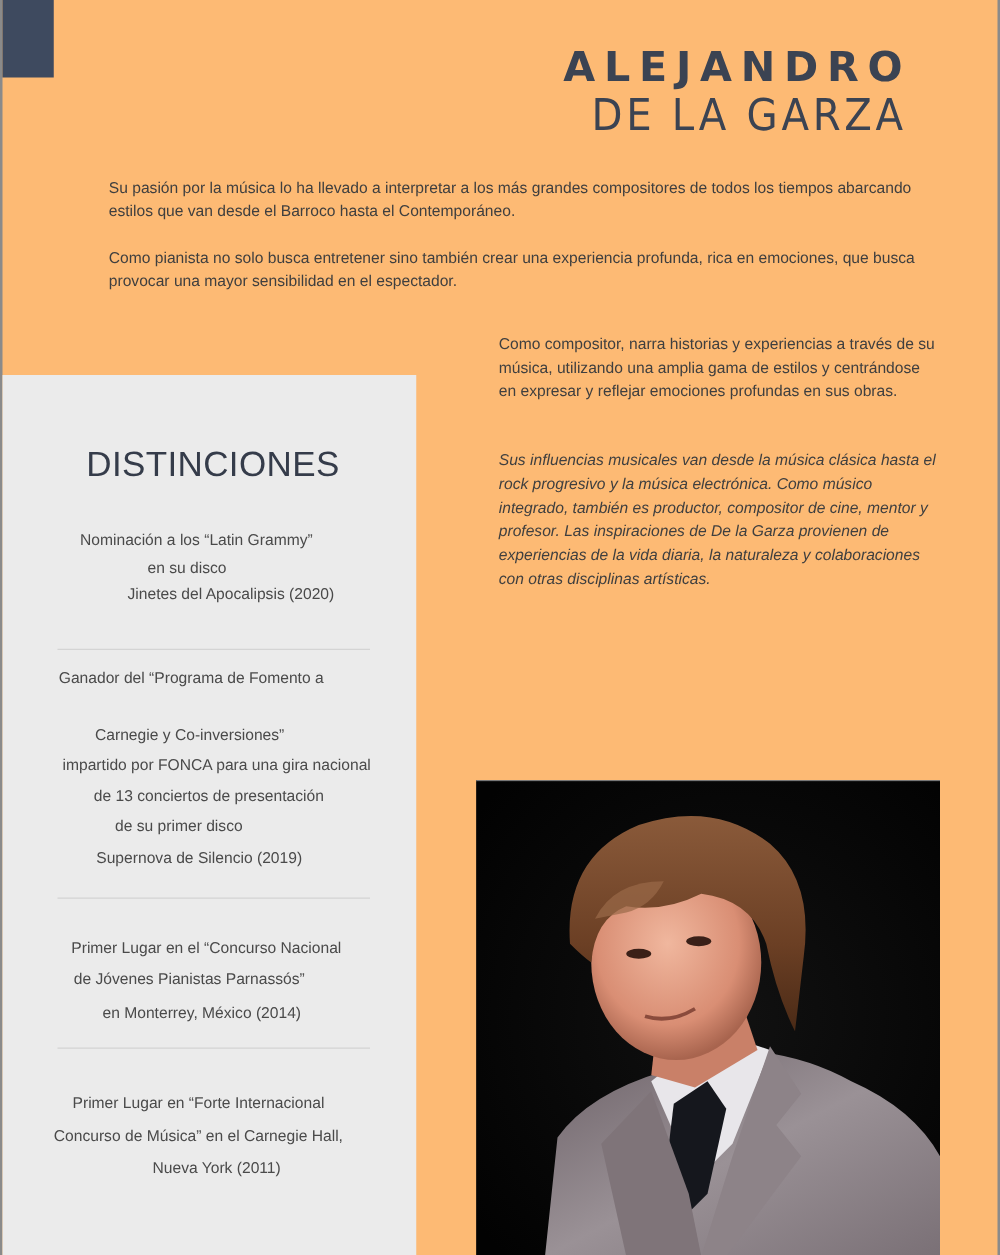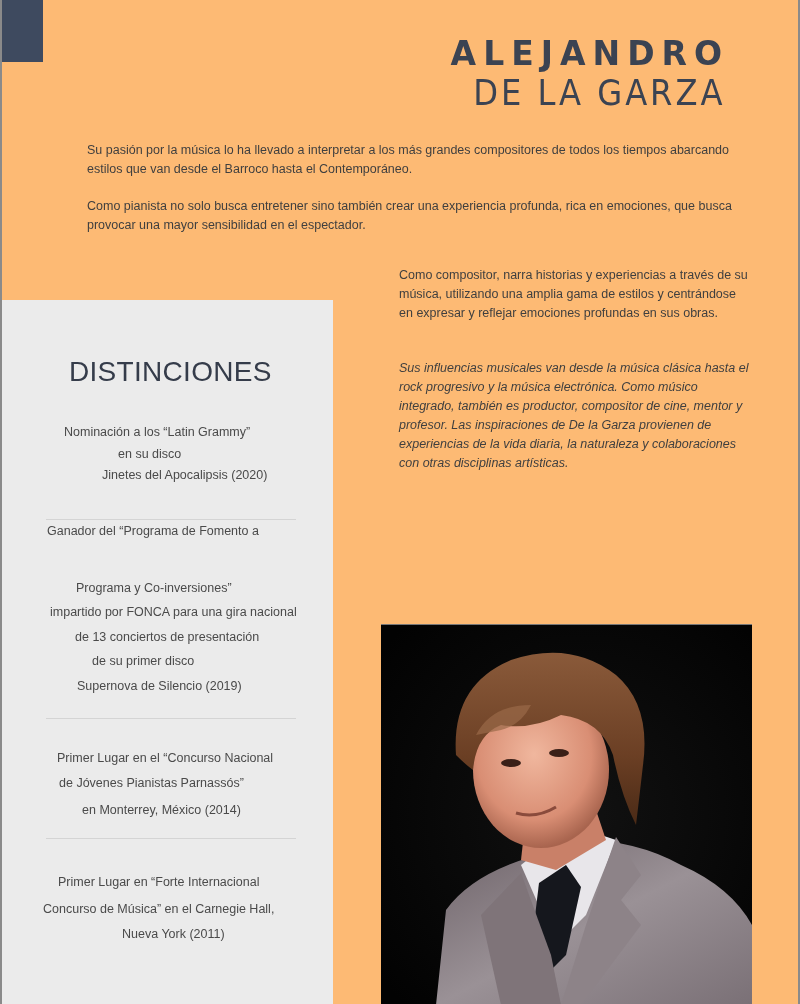--- a/index.html
+++ b/index.html
@@ -81,22 +81,22 @@
 
   <div class="panel"></div>
   <h2 class="panel-title">DISTINCIONES</h2>
 
   <div class="award-line" style="left:62px; top:424px;">Nominación a los “Latin Grammy”</div>
   <div class="award-line" style="left:116px; top:446px;">en su disco</div>
   <div class="award-line" style="left:68px; top:467px;margin-left:32px;">Jinetes del Apocalipsis (2020)</div>
 
   <div class="divider" style="top:519px;"></div>
 
-  <div class="award-line" style="left:45px; top:523px;text-align:right;">Ganador del “Programa de Fomento a</div>
-  <div class="award-line" style="left:74px; top:580px;">Programa y Co-inversiones”</div>
+  <div class="award-line" style="left:45px; top:534px;text-align:right;">Ganador del “Programa de Fomento a</div>
+  <div class="award-line" style="left:74px; top:580px;">Carnegie y Co-inversiones”</div>
   <div class="award-line" style="left:48px; top:604px;">impartido por FONCA para una gira nacional</div>
   <div class="award-line" style="left:73px; top:629px;">de 13 conciertos de presentación</div>
   <div class="award-line" style="left:90px; top:653px;">de su primer disco</div>
   <div class="award-line" style="left:75px; top:678px;">Supernova de Silencio (2019)</div>
 
   <div class="divider" style="top:718px;"></div>
 
   <div class="award-line" style="left:55px; top:750px;text-align:center;">Primer Lugar en el “Concurso Nacional</div>
   <div class="award-line" style="left:57px; top:775px;">de Jóvenes Pianistas Parnassós”</div>
   <div class="award-line" style="left:80px; top:802px;">en Monterrey, México (2014)</div>

